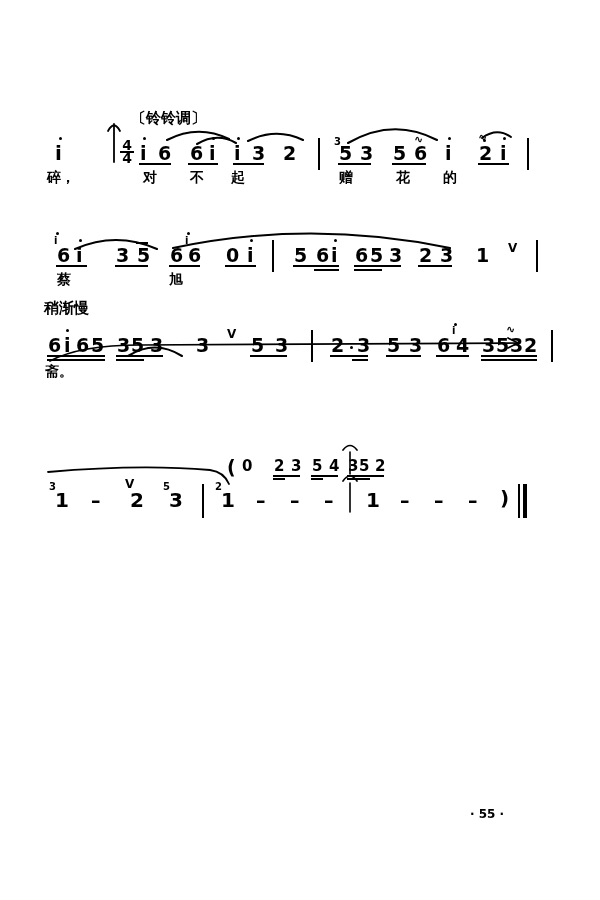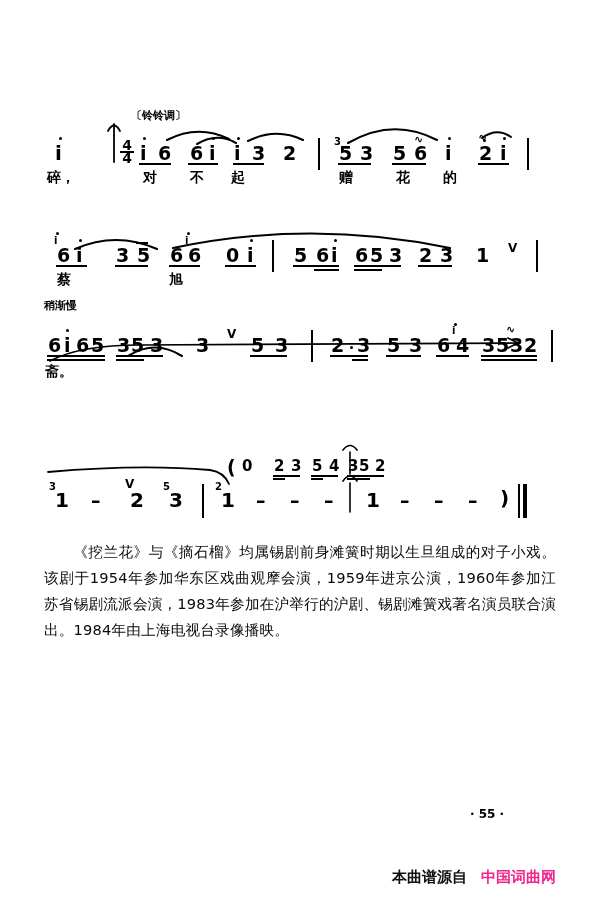--- a/index.html
+++ b/index.html
@@ -100,21 +100,21 @@
     font-size: 14px;
     font-weight: bold;
     line-height: 1;
     white-space: pre;
   }
 
   
   .annot {
     position: absolute;
     font-family: Liberation Sans, sans-serif;
-    font-size: 11px;
+    font-size: 15px;
     font-weight: bold;
     line-height: 1;
     white-space: pre;
   }
 
   
   .vmark {
     position: absolute;
     font-family: "DejaVu Sans", sans-serif;
     font-size: 12px;
@@ -445,23 +445,18 @@
     <span class="dash" style="left:400px; top:51px;">–</span>
     <span class="dash" style="left:434px; top:51px;">–</span>
     <span class="dash" style="left:468px; top:51px;">–</span>
     <span class="note big" style="left:500px; top:48px;">)</span>
 
     <span class="endbar" style="left:518px; top:44px; width:2px; height:34px;"></span>
     <span class="endbar" style="left:523px; top:44px; width:4px; height:34px;"></span>
   </div>
 
   <div class="prose" style="top:537px;">
-    <p style="margin-top:2px;">《挖兰花》与《摘石榴》均属锡剧前身滩簧时期以生旦组成的对子小戏。该剧于1954年参加华东区戏曲观摩会演，1959年进京公演，1960年参加江苏省锡剧流派会演，1983年参加在沪举行的沪剧、锡剧滩簧戏著名演员联合演出。1984年由上海电视台录像播映。</p>
   </div>
 
   <div class="pagenum" style="left:470px; top:807px;">· 55 ·</div>
 
-  <div class="footer" style="left:392px; top:868px;">
-    <span class="src">本曲谱源自</span>
-    <span class="site">中国词曲网</span>
-  </div>
 
 </div>
 
 </body></html>

